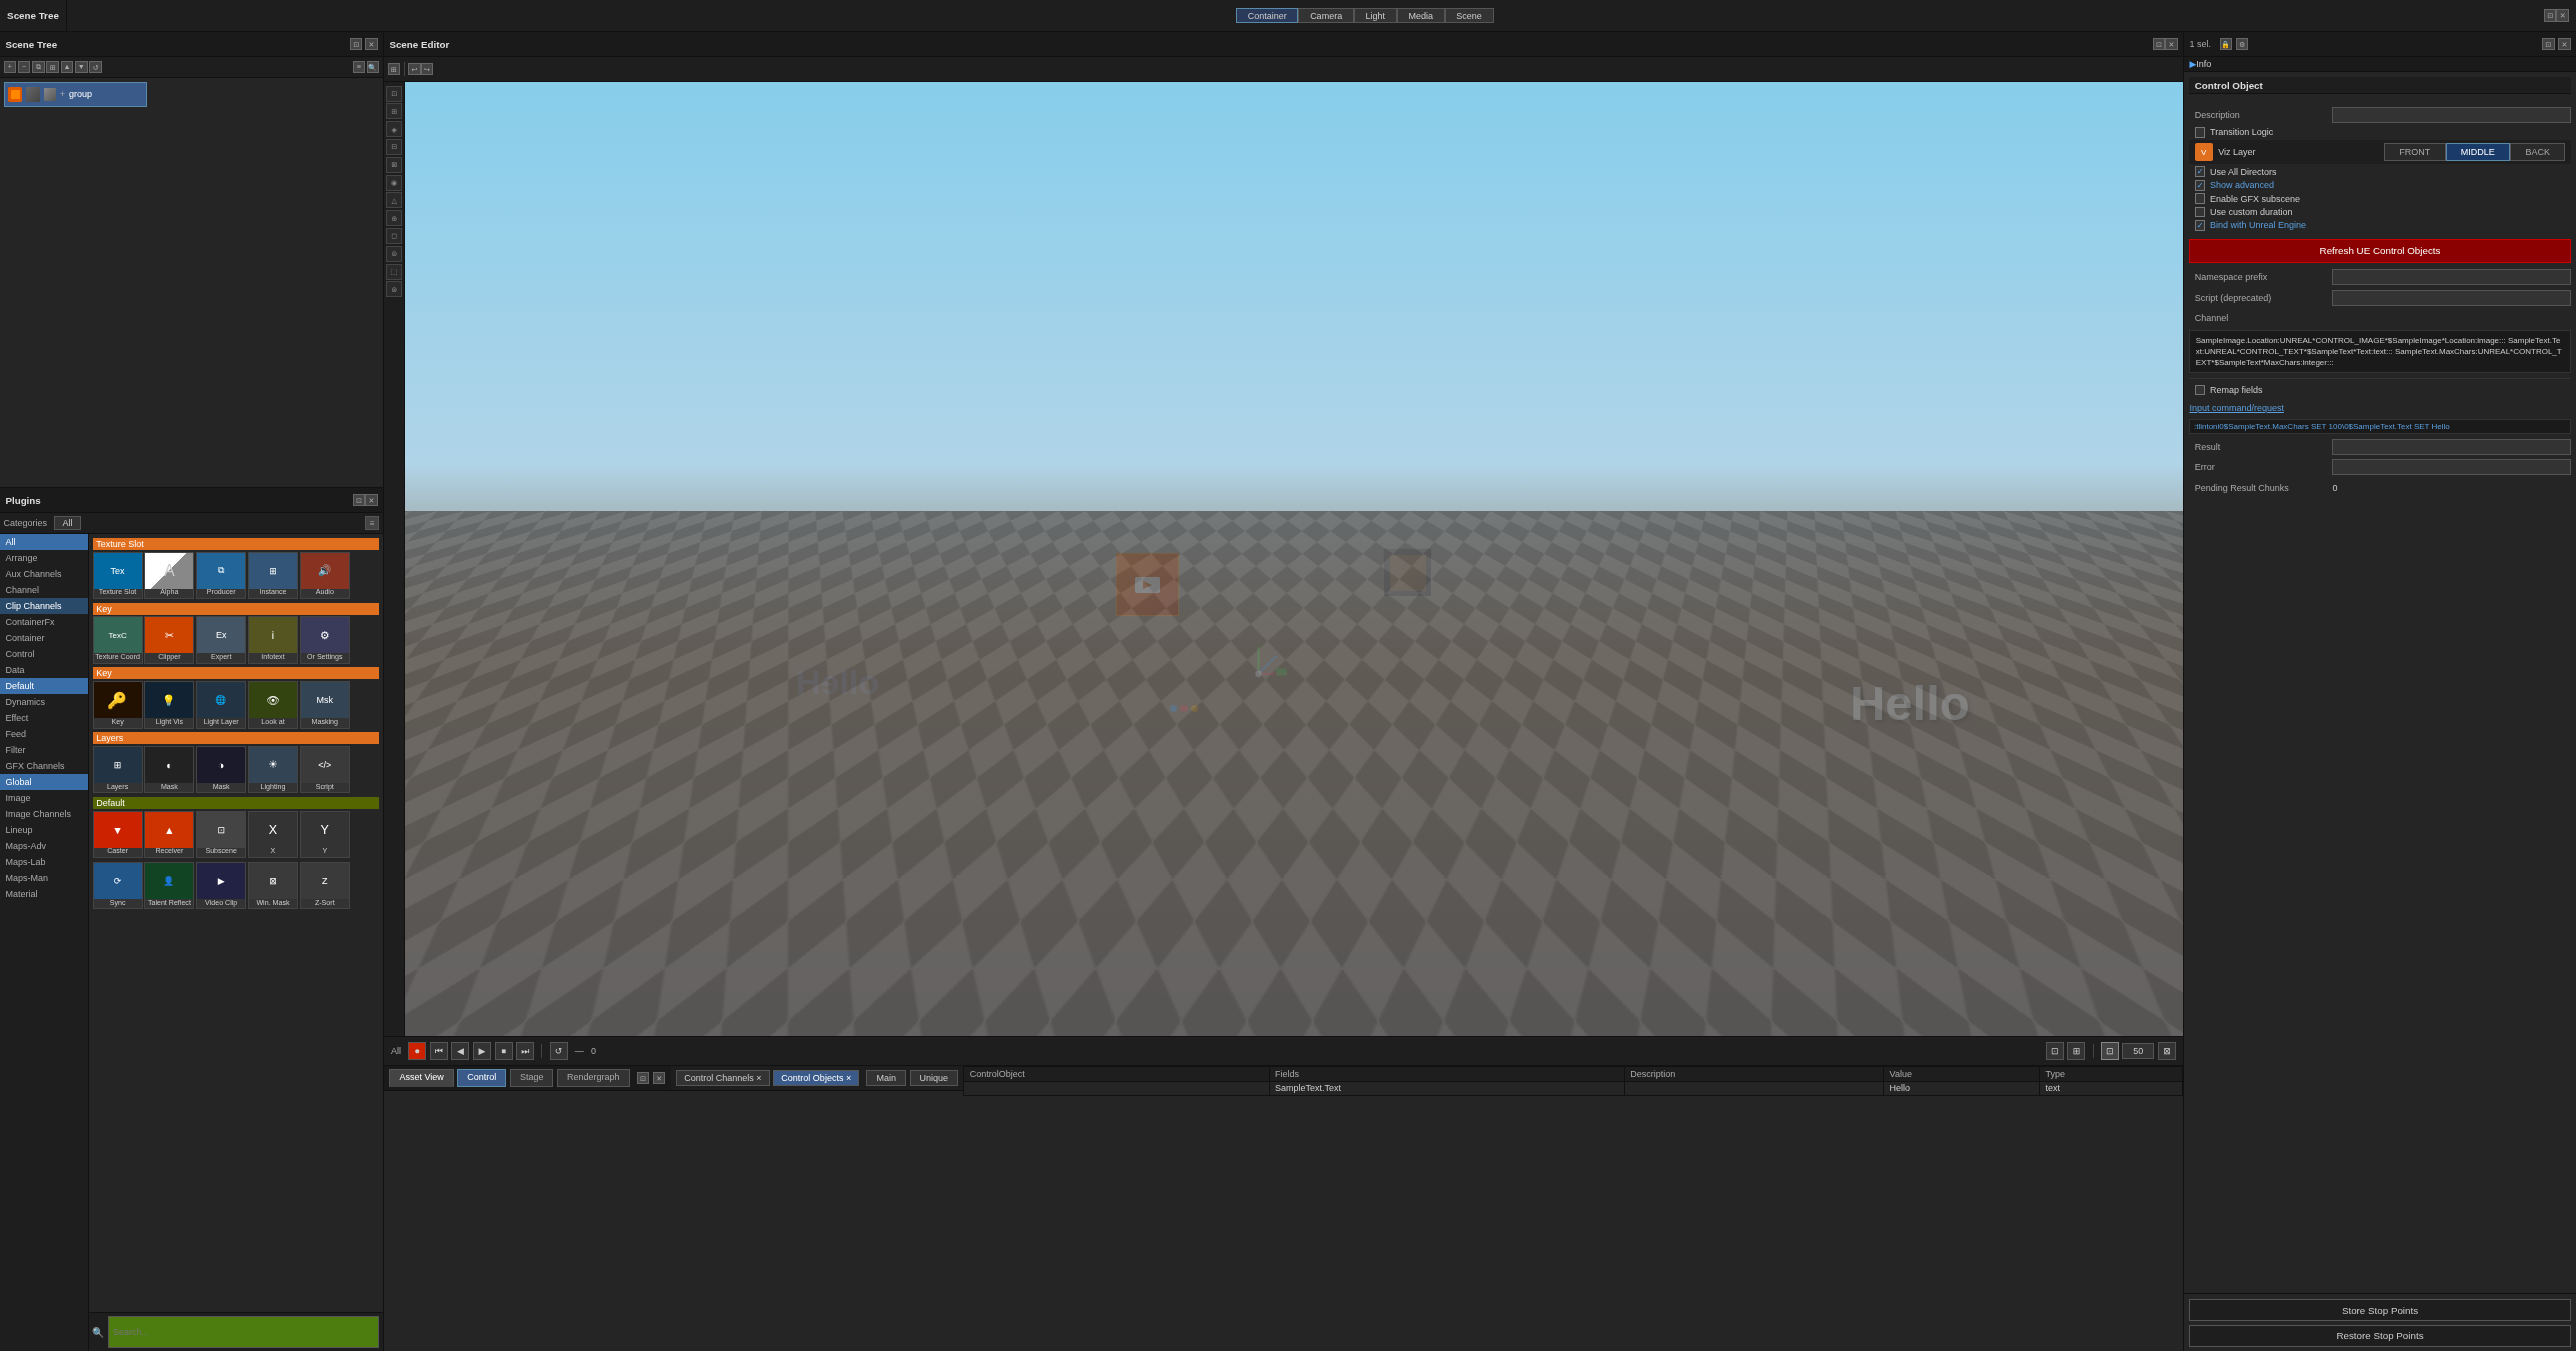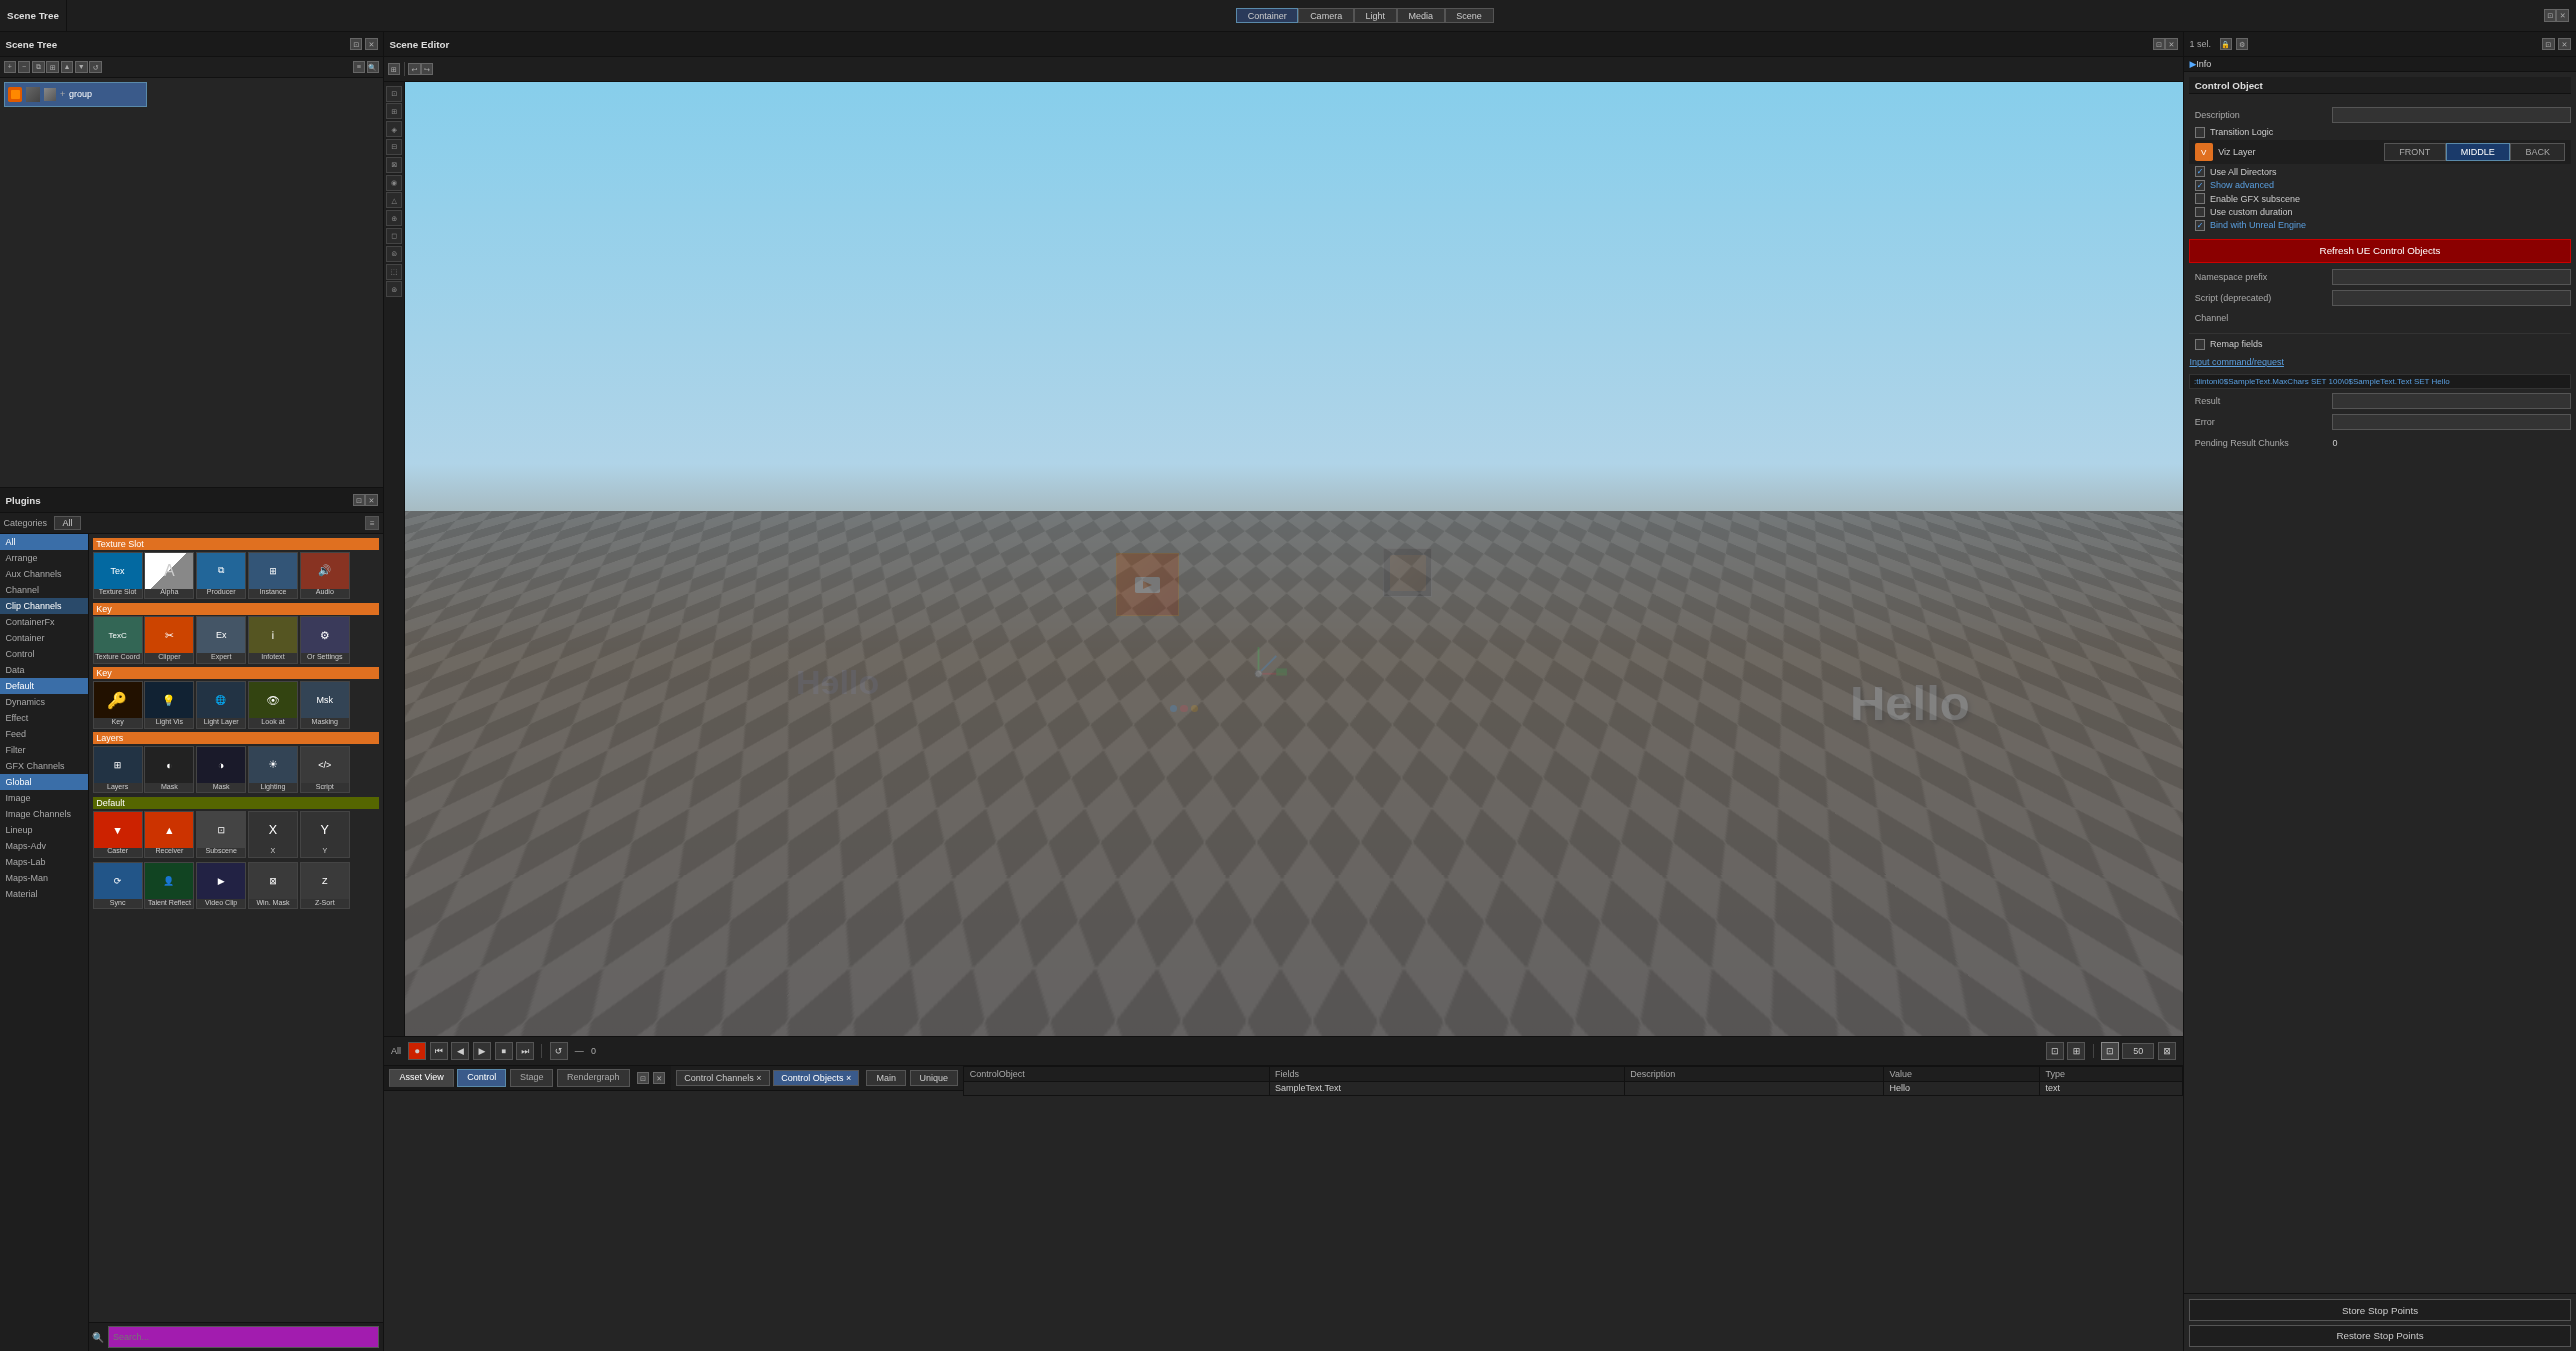--- a/index.html
+++ b/index.html
@@ -227,26 +227,26 @@
     .search-bar {
       display: flex;
       align-items: center;
       padding: 3.6px;
       background: #1e1e1e;
       border-top: 0.9px solid #111;
       flex-shrink: 0;
     }
     .search-input {
       flex: 1;
-      background: #a21caf;
+      background: #4d7c0f;
       border: 0.9px solid #555;
       color: #ccc;
       font-size: 9px;
       padding: 1.8px 3.6px;
-      height: 22px;
+      height: 32px;
     }
 
     
     .middle-panel {
       flex: 1;
       display: flex;
       flex-direction: column;
       min-width: 0;
     }
 
@@ -1204,20 +1204,23 @@
       
       <div class="prop-row">
         <span class="prop-label">Script (deprecated)</span>
         <input class="prop-input" value="" style="">
       </div>
 
       
       <div class="prop-row">
         <span class="prop-label">Channel</span>
       </div>
+      <div class="channel-text">SampleImage.Location:UNREAL*CONTROL_IMAGE*$SampleImage*Location:image:::
+SampleText.Text:UNREAL*CONTROL_TEXT*$SampleText*Text:text:::
+SampleText.MaxChars:UNREAL*CONTROL_TEXT*$SampleText*MaxChars:integer:::</div>
 
       <hr class="prop-divider">
 
       
       <div class="prop-remap">
         <div class="cb"></div>
         <span class="cb-label">Remap fields</span>
       </div>
 
       

